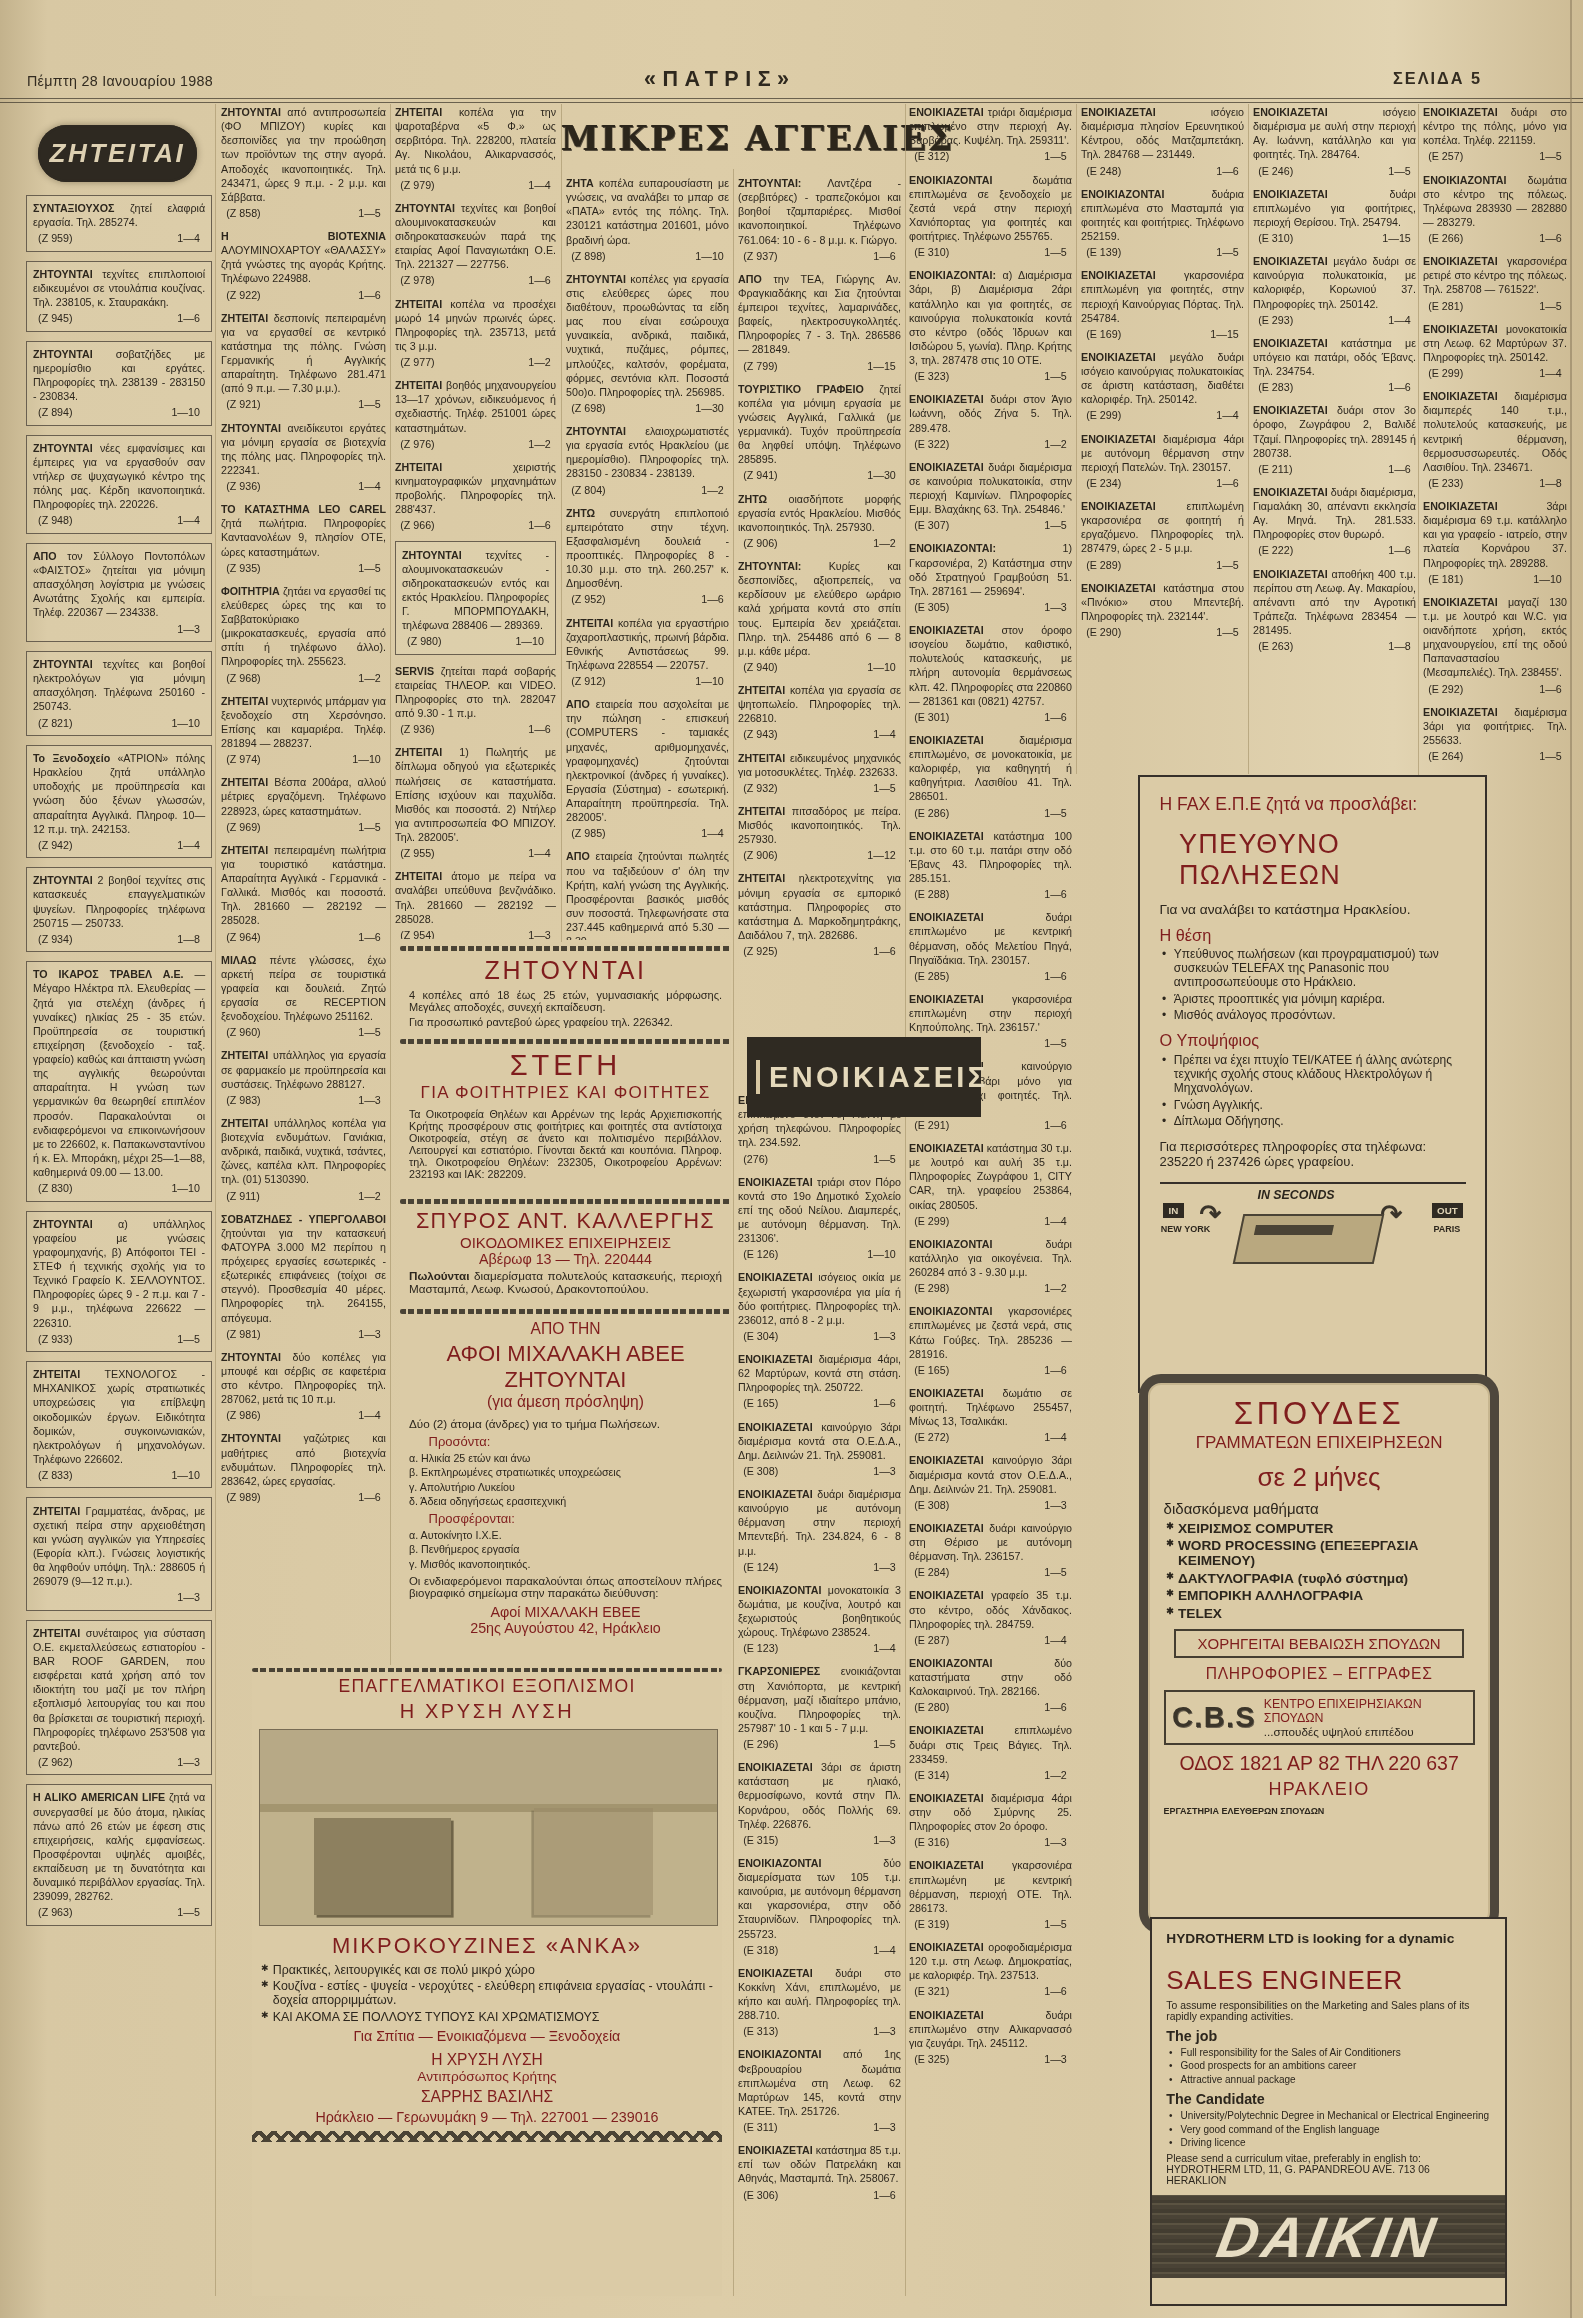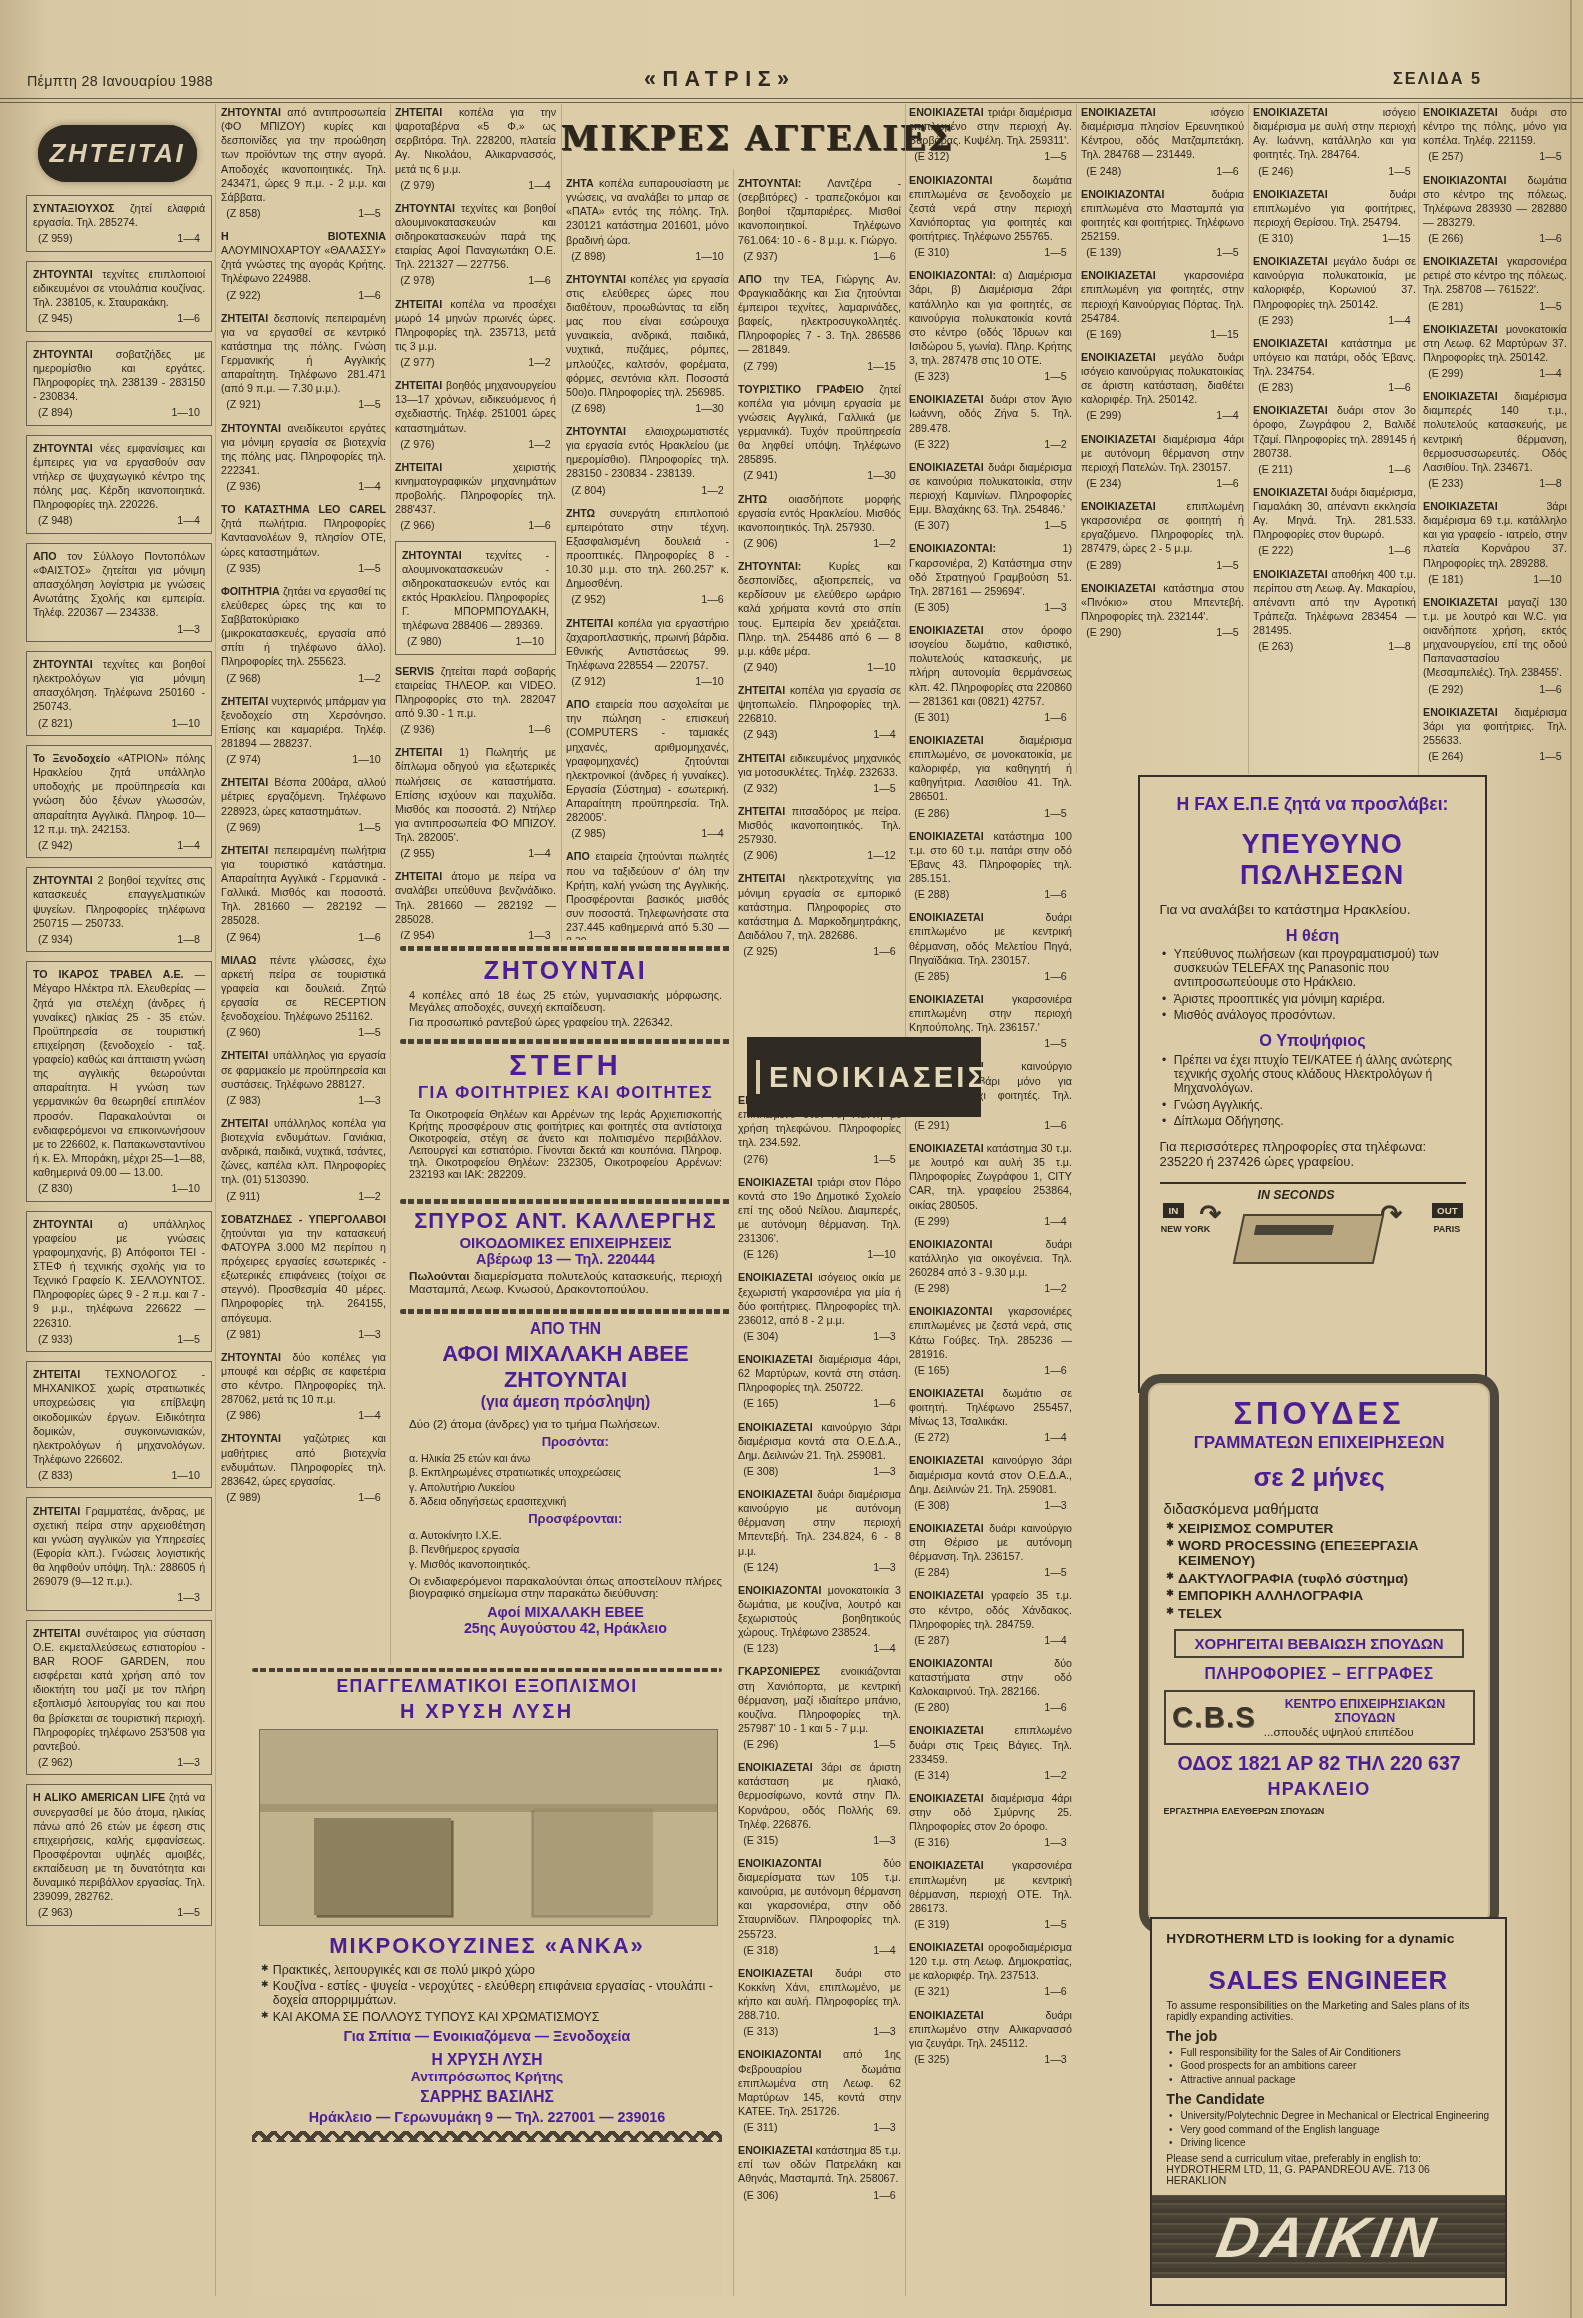--- a/index.html
+++ b/index.html
@@ -28,21 +28,21 @@
   .col{position:absolute;overflow:hidden;text-align:justify;font-size:10.7px;line-height:1.32;}
   .colrule{position:absolute;width:0.7px;background:#b2a078;opacity:.8;}
   .ad{margin:0 0 9px 0;}
   .ad.framed{border:0.7px solid #6a6050;padding:5.2px 5.9px;background:rgba(255,250,235,.08);}
   .ad .lead{font-weight:bold;}
   .ad .meta{display:flex;justify-content:space-between;margin-top:2px;padding:0 5.2px;}
   
   .dbox{position:absolute;background:#dbcba6;}
   .wavy{height:4.6px;background:repeating-linear-gradient(90deg,#4a4335 0 5.9px,rgba(0,0,0,0) 5.9px 8.5px);border-radius:2px;}
   .ctr{text-align:center;}
-  .box-title{font-weight:bold;color:#4c1d95;text-align:center;}
+  .box-title{font-weight:normal;color:#7f1d1d;}
   .midbox{padding:6.5px 9px;}
   .midbox p{margin:3.9px 0;}
   .bullet{position:relative;padding-left:14.3px;margin:2.6px 0;}
   .bullet::before{content:"•";position:absolute;left:2.6px;top:0;}
   .star .bullet::before{content:"✱";font-size:9px;}
   .greek-list .bullet{padding-left:0;}
   .greek-list .bullet::before{content:"";}
   
   .faxbox{border:2.6px solid #36302a;padding:17px 19.5px 7.8px;}
   .fax-cartoon{border-top:2px solid #36302a;margin-top:9px;padding-top:5.2px;position:relative;height:98px;}

